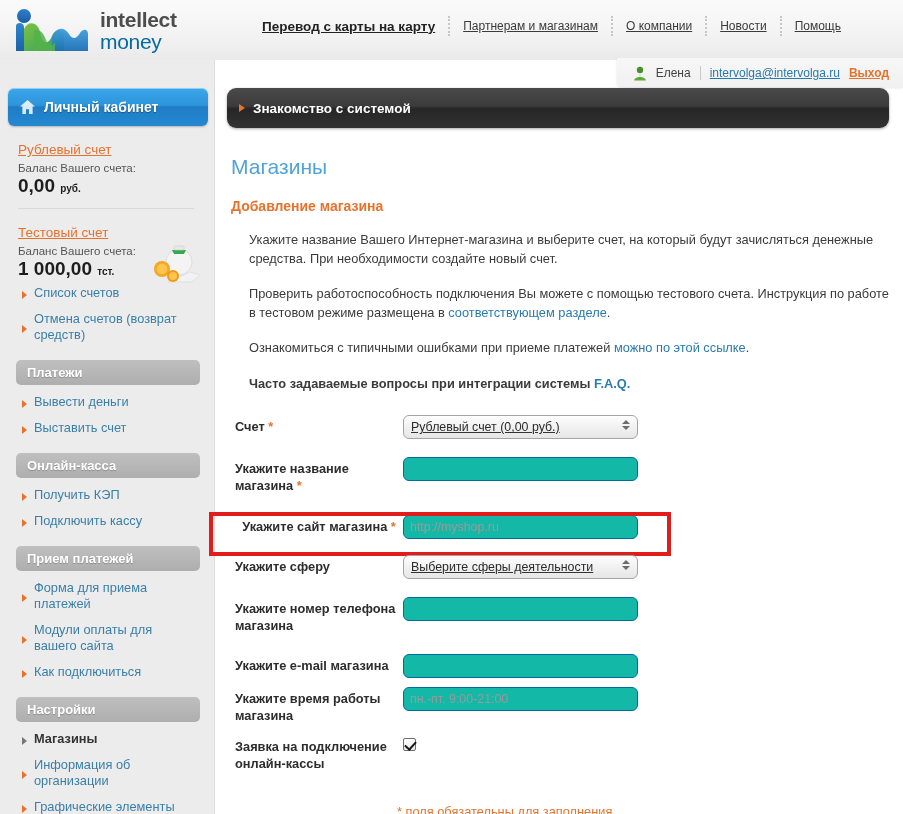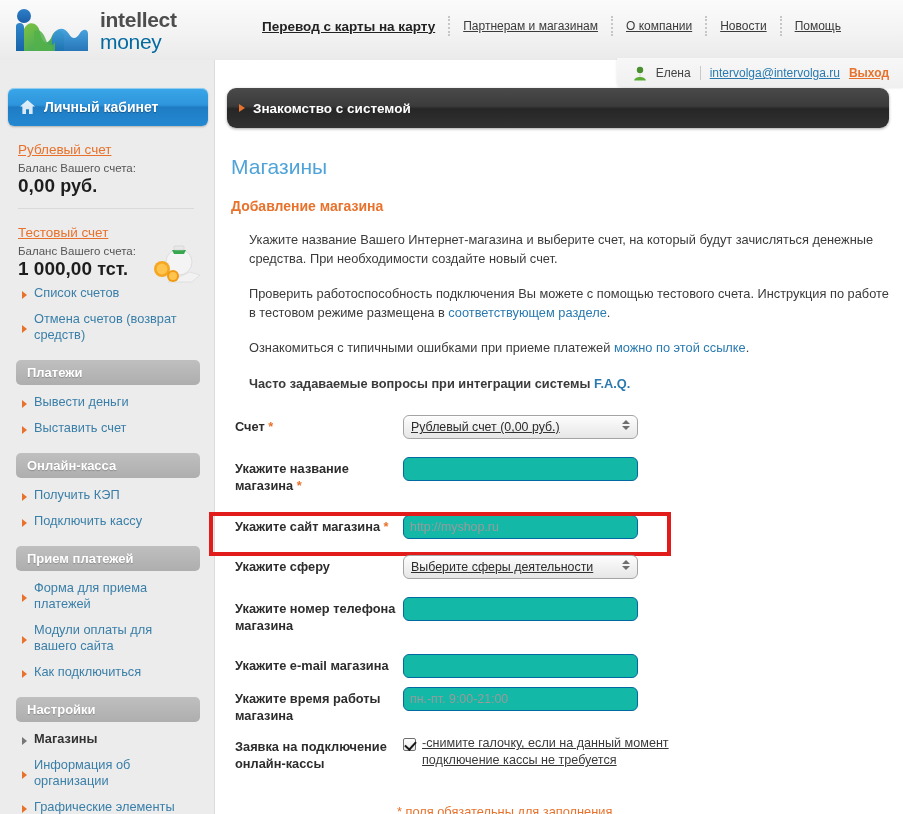--- a/index.html
+++ b/index.html
@@ -94,21 +94,21 @@
   }
   #cab-btn .home-ico { width:15px; height:14px; position:relative; opacity:.92; }
 
   .acct-block { padding: 14px 10px 0 10px; position: relative; }
   .acct-title {
     color: #e8722c; font-size: 13.5px; text-decoration: underline; cursor: pointer;
     display: inline-block; margin-bottom: 5px; font-weight: normal;
   }
   .acct-sub { font-size: 11.5px; color: #555; margin-bottom: 1px; }
   .acct-amount { font-size: 19px; font-weight: bold; color:#1d1d1d; }
-  .acct-amount .cur { font-size: 18px; }
+  .acct-amount .cur { font-size: 10px; }
   .acct-divider { height:1px; background:#d9d9d9; margin: 11px 4px 0 0; }
   #piggy { position: absolute; right: 6px; top: 33px; width: 56px; height: 44px; }
 
   .nav-item {
     display: flex; align-items: center; gap: 7px;
     padding: 5px 10px 5px 14px;
     font-size: 12.8px; color: #3a7fa8; cursor: pointer; line-height: 1.25;
   }
   .nav-item .arr {
     width:0;height:0;border-left:5px solid #e8722c;
@@ -452,21 +452,21 @@
         <div class="flabel">
           <span>Укажите название магазина</span>
           <span class="req">*</span>
         </div>
         <div class="fctl">
           <input class="txt" type="text" placeholder="" style="">
         </div>
       </div>
 
       <div class="frow" style="min-height:44px;align-items:center;">
-        <div class="flabel" style="padding-top:0;">
+        <div class="flabel" style="padding-top:0;text-align:center;">
           <span>Укажите сайт магазина</span>
           <span class="req">*</span>
         </div>
         <div class="fctl">
           <input class="txt" type="text" placeholder="http://myshop.ru" style="">
         </div>
       </div>
 
       <div class="frow" style="margin-top:6px;">
         <div class="flabel">
@@ -509,20 +509,19 @@
           <input class="txt" type="text" placeholder="пн.-пт. 9:00-21:00" style="">
         </div>
       </div>
 
       <div class="frow" style="min-height:50px;">
         <div class="flabel">
           <span>Заявка на подключение онлайн-кассы</span>
         </div>
         <div class="fctl chk-row">
           <span class="chkbox"></span>
-          <span class="chk-text">-снимите галочку, если на данный момент подключение кассы не требуется</span>
         </div>
       </div>
 
       <div id="required-note">* поля обязательны для заполнения</div>
     </form>
   </main>
 </div>
 
 </body></html>

